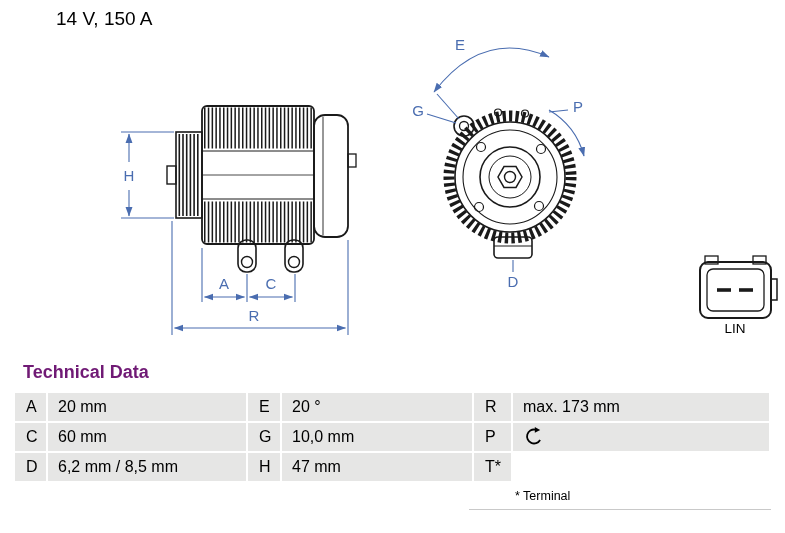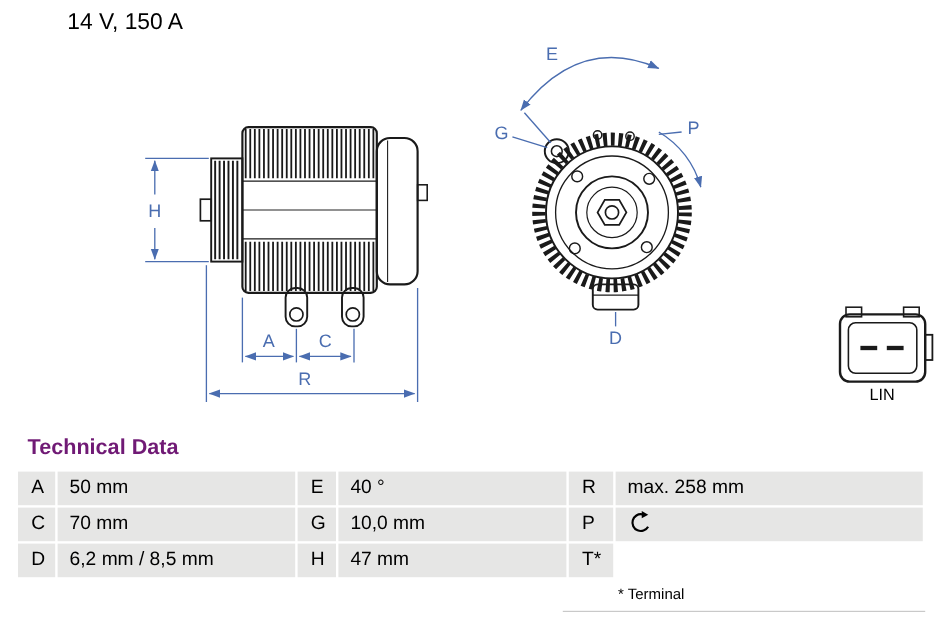--- a/index.html
+++ b/index.html
@@ -127,28 +127,28 @@
   </g>
   <text class="blk" x="735" y="333" text-anchor="middle">LIN</text>
 </svg>
 
 <div class="tech">
   <div class="tech-title">Technical Data</div>
 
   <div class="tbl">
 
     <div class="cell k">A</div>
-    <div class="cell v">50 mm</div>
+    <div class="cell v">20 mm</div>
     <div class="cell k">E</div>
-    <div class="cell v">40 °</div>
+    <div class="cell v">20 °</div>
     <div class="cell k">R</div>
-    <div class="cell v">max. 258 mm</div>
+    <div class="cell v">max. 173 mm</div>
 
     <div class="cell k">C</div>
-    <div class="cell v">70 mm</div>
+    <div class="cell v">60 mm</div>
     <div class="cell k">G</div>
     <div class="cell v">10,0 mm</div>
     <div class="cell k">P</div>
     <div class="cell v">
       <svg class="rot-icon" width="22" height="20" viewBox="0 0 22 20">
         <path d="M 17.1 14 A 7 7 0 1 1 12.2 3.6" fill="none" stroke="#000" stroke-width="1.8"></path>
         <polygon points="11.8,0.9 17.2,3.9 11.8,6.8" fill="#000"></polygon>
       </svg>
       <span></span>
     </div>

